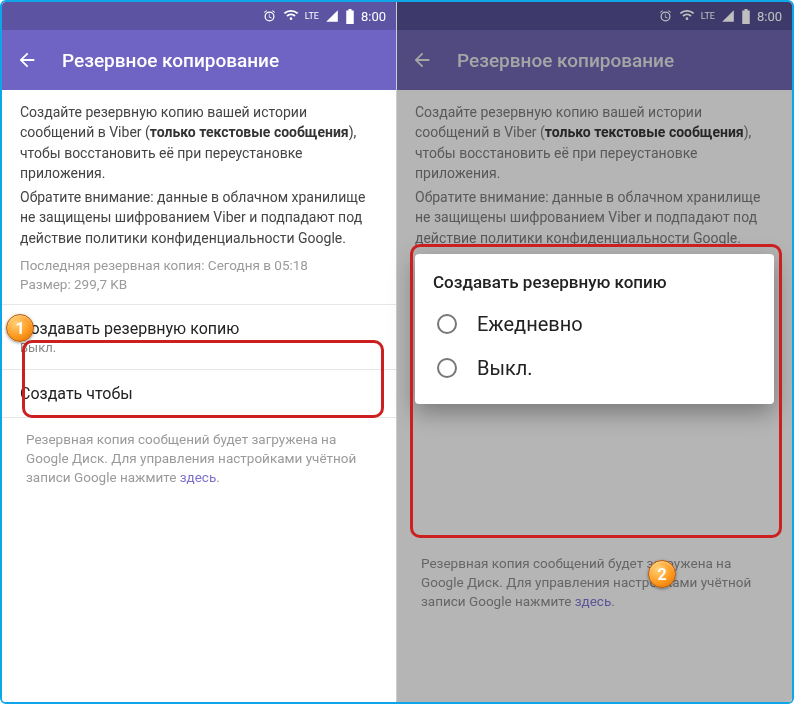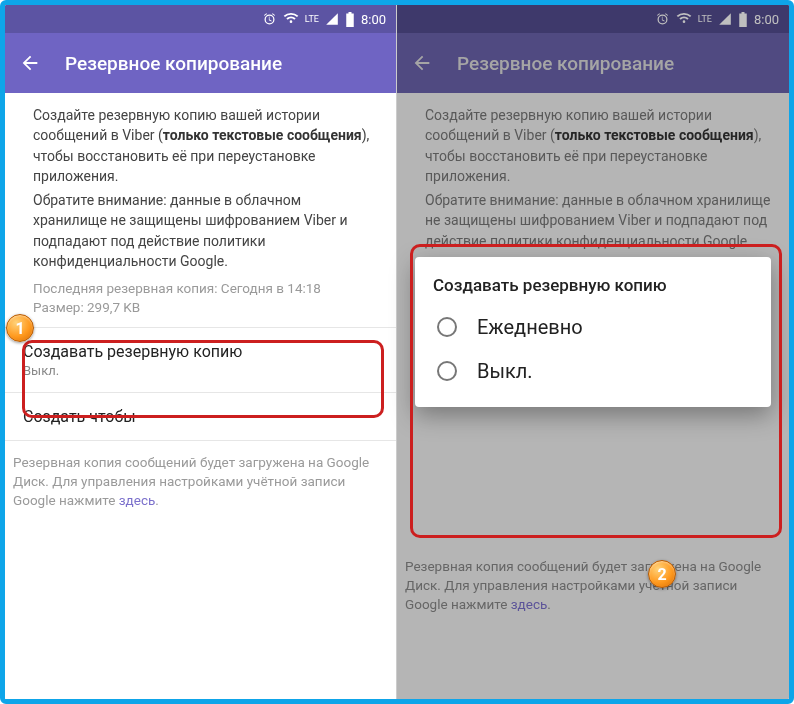--- a/index.html
+++ b/index.html
@@ -8,21 +8,21 @@
     background: #fff;
     width: 794px;
     height: 704px;
     overflow: hidden;
     position: relative;
   }
   .container {
     display: flex;
     width: 794px;
     height: 704px;
-    border: 5px solid #0ea5e9;
+    border: 2px solid #0ea5e9;
     border-radius: 6px;
     overflow: hidden;
   }
   .phone {
     width: 50%;
     height: 100%;
     background: #f0f0f0;
     position: relative;
     border-right: 1px solid #ccc;
   }
@@ -52,42 +52,42 @@
     gap: 24px;
   }
   .appbar .title { font-size: 19px; font-weight: 500; }
 
   .content {
     background: #fff;
     height: calc(100% - 88px);
     overflow: hidden;
   }
   .section {
-    padding: 12px 18px 10px 28px;
+    padding: 12px 18px 10px 18px;
   }
   .body-text {
     font-size: 14px;
     color: #444;
     line-height: 1.45;
     margin-bottom: 4px;
   }
   .body-text b { color: #333; }
   .muted {
     font-size: 13.5px;
     color: #9a9a9a;
     line-height: 1.4;
   }
   .list-item {
     padding: 14px 18px;
     border-bottom: 1px solid #e6e6e6;
   }
   .list-item .primary { font-size: 16px; color: #222; }
   .list-item .secondary { font-size: 13px; color: #888; margin-top:2px; }
   .footer {
-    padding: 12px 8px;
+    padding: 12px 24px;
     font-size: 13.5px;
     color: #9a9a9a;
     line-height: 1.4;
   }
   .link { color: #7b70cc; }
 
   
   .highlight {
     position: absolute;
     border: 3px solid #cc1f1f;
@@ -188,21 +188,21 @@
           <path d="M20 11H7.8l5.6-5.6L12 4l-8 8 8 8 1.4-1.4L7.8 13H20z"></path>
         </svg>
       <span class="title">Резервное копирование</span>
     </div>
     <div class="content">
       <div class="section">
         <p class="body-text">
           <span>Создайте резервную копию вашей истории сообщений в Viber (</span><b>только текстовые сообщения</b><span>), чтобы восстановить её при переустановке приложения.</span>
         </p>
         <p class="body-text">Обратите внимание: данные в облачном хранилище не защищены шифрованием Viber и подпадают под действие политики конфиденциальности Google.</p>
-        <p class="muted" style="margin-top:8px">Последняя резервная копия: Сегодня в 14:18</p>
+        <p class="muted" style="margin-top:8px">Последняя резервная копия: Сегодня в 05:18</p>
         <p class="muted">Размер: 299,7 KB</p>
       </div>
       <div class="list-item" style="border-top:1px solid #e6e6e6;">
         <div class="primary">Создавать резервную копию</div>
         <div class="secondary">Выкл.</div>
       </div>
       <div class="list-item">
         <div class="primary">Создать чтобы</div>
       </div>
       <div class="footer">

